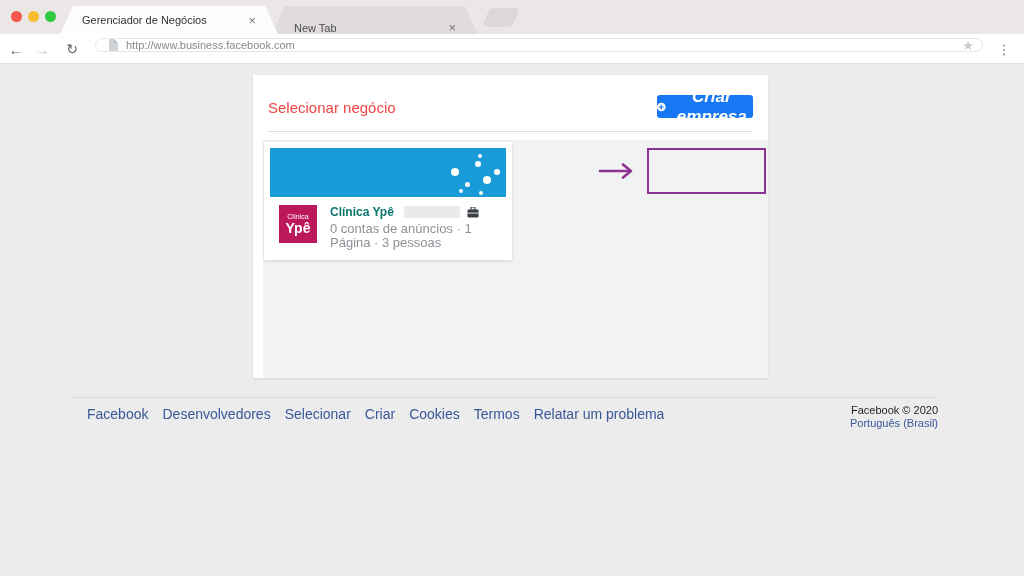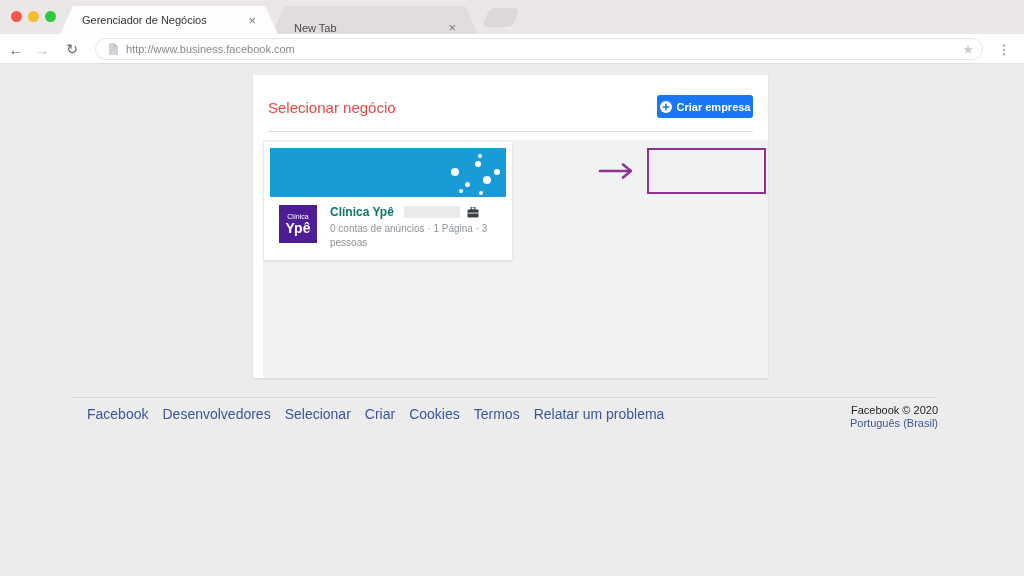--- a/index.html
+++ b/index.html
@@ -18,64 +18,64 @@
   .tab.active { left:60px; width:218px; background:#fdfdfd; z-index:2; }
   .tab.inactive { left:272px; width:206px; background:#e0dcdc; color:#4c4c4c;align-items:flex-end; }
   .tab .close { margin-left:auto; color:#7a7a7a; font-size:13px; line-height:1; cursor:default; }
   .tab-stub { position:absolute; left:486px; top:8px; width:30px; height:19px; background:#dcd8d8;
               border-radius:5px; transform:skewX(-22deg); }
   .toolbar { position:absolute; left:0; top:34px; width:1024px; height:30px; background:#ffffff;
              border-bottom:1px solid #e2e2e2; }
   .navbtn { position:absolute; top:0; height:30px; display:flex; align-items:center; justify-content:center;
             width:20px; font-size:15px; color:#5f6368; }
   .navbtn.back{ left:6px; } .navbtn.fwd{ left:32px; color:#c1c5c9; } .navbtn.reload{ left:62px; font-size:14px; }
-  .urlbar { position:absolute; left:95px; top:4px; width:888px; height:22px; background:#fff;
+  .urlbar { position:absolute; left:95px; top:4px; width:888px; height:14px; background:#fff;
             border:1px solid #e7e4e4; border-radius:11px; display:flex; align-items:center; }
   .doc-ico { width:9px; height:12px; background:#cfd2d6; border-radius:1px; margin-left:13px; position:relative; }
   .doc-ico:after{ content:""; position:absolute; right:0; top:0; border:2px solid #ffffff;
                   border-left-color:#b9bcc0; border-bottom-color:#b9bcc0; }
   .url-text { font-size:11px; color:#85888c; margin-left:8px; }
   .star { position:absolute; right:8px; top:50%; transform:translateY(-50%); color:#c8cacc; font-size:13px; }
   .menu-dots { position:absolute; left:997px; top:0; height:30px; width:14px; display:flex;
                align-items:center; justify-content:center; color:#5f6368; font-size:13px; letter-spacing:0; }
 
   
   .viewport { position:absolute; left:0; top:64px; width:1024px; height:512px; background:#ececec; }
   .panel { position:absolute; left:253px; top:11px; width:515px; height:303px; background:#ffffff;
            box-shadow:0 1px 2px rgba(0,0,0,0.10); }
   .panel-header { position:relative; height:65px; }
   .panel-title { position:absolute; left:15px; top:24px; font-size:15px; color:#ef4444; }
   .panel-divider { position:absolute; left:15px; right:15px; top:56px; height:1px; background:#dddddd; }
   .list-area { position:absolute; left:10px; top:65px; right:0; bottom:0; background:#f1f2f2; }
 
   .create-btn { position:absolute; left:404px; top:20px; width:96px; height:23px; background:#1877f2;
                 border:none; border-radius:3px; display:flex; align-items:center; justify-content:center;
-                gap:5px; color:#fff; font-size:11px; font-weight:bold; font-family:inherit; }
+                gap:5px; color:#fff; font-size:17px; font-weight:bold; font-family:inherit;font-style:italic; }
 
   
   .hl-box { position:absolute; left:647px; top:84px; width:119px; height:46px;
             border:2px solid #8e3193; z-index:5; }
   .hl-arrow { position:absolute; left:597px; top:97px; z-index:5; }
 
   
   .biz-card { position:absolute; left:264px; top:78px; width:248px; background:#ffffff; padding:6px;
               box-shadow:0 1px 3px rgba(0,0,0,0.13); }
   .cover { position:relative; width:236px; height:49px; background:#189bd7; overflow:hidden; }
   .dot { position:absolute; background:#ffffff; border-radius:50%; }
   .biz-info { display:flex; padding:8px 0 4px 9px; }
-  .biz-logo { width:38px; height:38px; background:#4c1d95; color:#fff; display:flex; flex-direction:column;
+  .biz-logo { width:38px; height:38px; background:#be185d; color:#fff; display:flex; flex-direction:column;
               align-items:center; justify-content:center; line-height:1; flex:0 0 auto; }
   .biz-logo .small { font-size:7px; }
   .biz-logo .big { font-size:14px; font-weight:bold; margin-top:1px; }
   .biz-text { margin-left:13px; }
   .biz-name-row { display:flex; align-items:center; }
   .biz-name { font-size:12px; font-weight:bold; color:#0f766e; }
   .redacted { width:56px; height:12px; background:#e9eaeb; border-radius:2px; margin-left:10px; }
   .brief { margin-left:7px; display:flex; }
-  .biz-sub { width:180px; font-size:10px; line-height:14px; color:#8c9196; margin-top:3px; }
+  .biz-sub { width:180px; font-size:13px; line-height:14px; color:#8c9196; margin-top:3px; }
 
   
   .footer-divider { position:absolute; left:72px; top:333px; width:865px; height:1px; background:#d9d9d9; }
   .footer-links { position:absolute; left:87px; top:342px; display:flex; gap:14px; }
   .footer-links a { font-size:14px; color:#385898; text-decoration:none; }
   .footer-right { position:absolute; right:86px; top:340px; text-align:right; font-size:11px; line-height:13px; }
   .copyright { color:#1c1e21; }
   .lang { color:#385898; }
 </style>
 </head>

